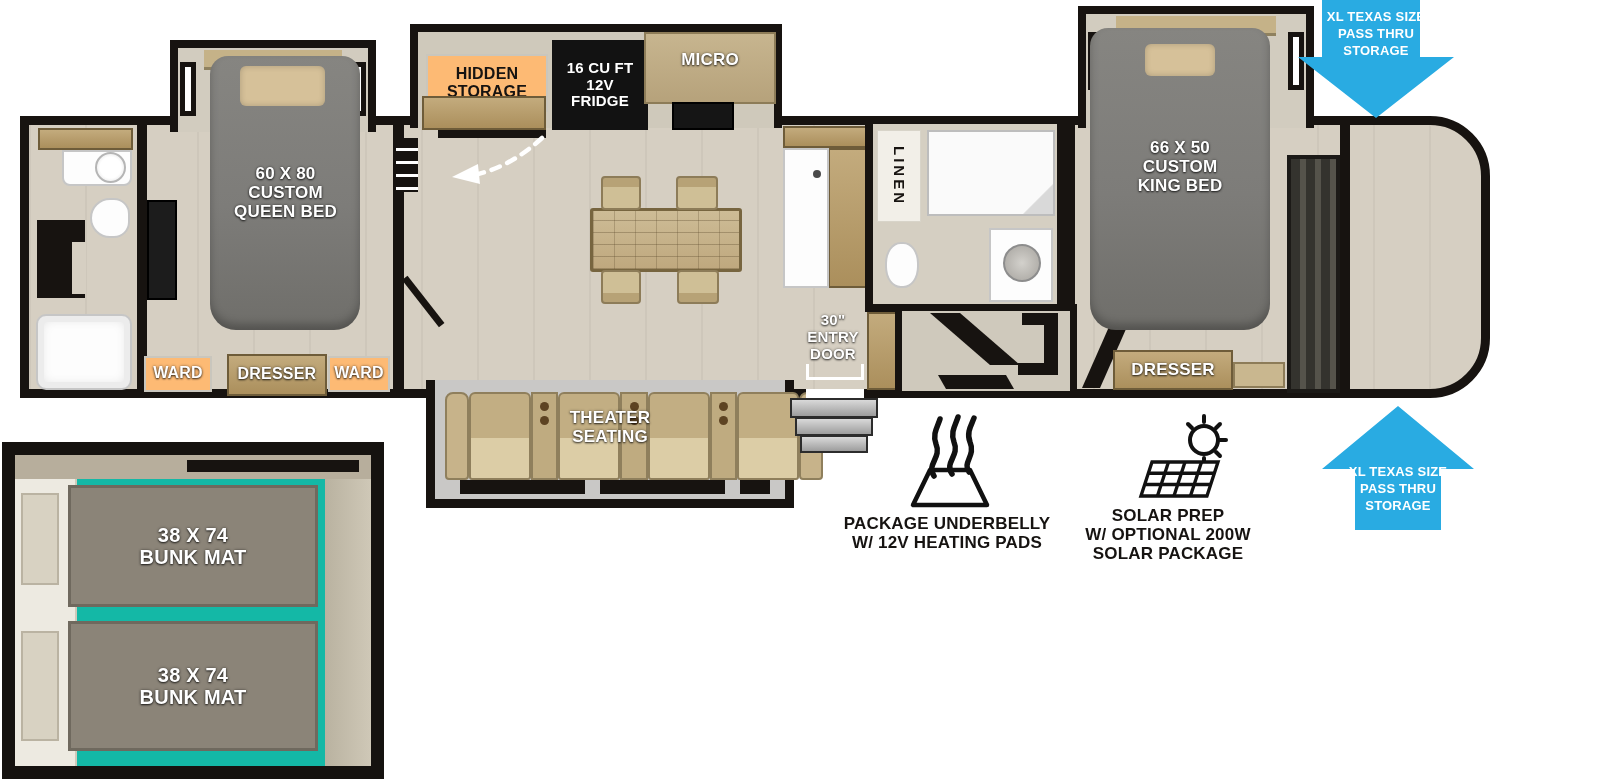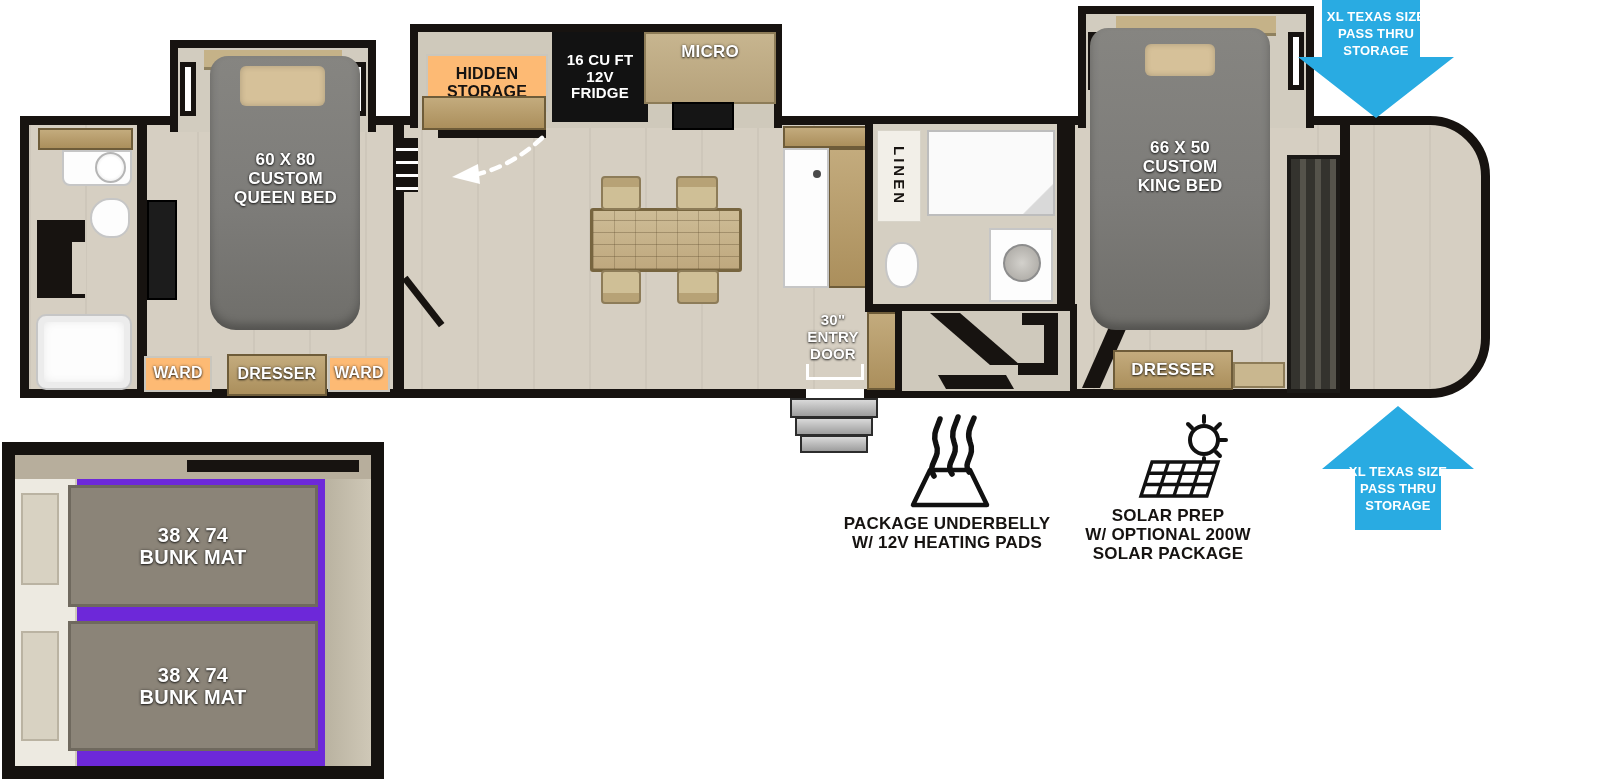--- a/index.html
+++ b/index.html
@@ -64,57 +64,77 @@
     <div class="abs headboard" style="left:26px;top:2px;width:138px;height:20px;"></div>
     <div class="abs win" style="left:2px;top:14px;width:16px;height:54px;"></div>
     <div class="abs win" style="left:172px;top:14px;width:16px;height:54px;"></div>
   </div>
 
   <div class="abs slide slide-top" style="left:410px;top:24px;width:372px;height:104px;background:#cfc9bb;">
     <div class="abs whitebox" style="left:8px;top:22px;width:122px;height:58px;display:flex;align-items:center;justify-content:center;">
       <div class="lbl lb fs16">HIDDEN
 STORAGE</div>
     </div>
-    <div class="abs fridge" style="left:134px;top:0;width:96px;height:90px;">
+    <div class="abs fridge" style="left:134px;top:8px;width:96px;height:90px;">
       <div class="lbl fs15" style="color:#fff;">16 CU FT
 12V
 FRIDGE</div>
     </div>
     <div class="abs counter-tan" style="left:226px;top:0;width:132px;height:72px;">
-      <div class="lbl lw fs17" style="margin-top:8px;">MICRO</div>
+      <div class="lbl lw fs17" style="margin-top:16px;">MICRO</div>
     </div>
     <div class="abs" style="left:254px;top:70px;width:62px;height:28px;background:#151515;border:2px solid #000;"></div>
   </div>
 
   <div class="abs slide slide-top" style="left:1078px;top:6px;width:236px;height:122px;">
     <div class="abs headboard" style="left:30px;top:2px;width:160px;height:20px;"></div>
     <div class="abs win" style="left:2px;top:18px;width:16px;height:58px;"></div>
     <div class="abs win" style="left:202px;top:18px;width:16px;height:58px;"></div>
   </div>
 
+  <div class="abs slide slide-bottom" style="left:426px;top:380px;width:368px;height:128px;">
+    <div class="abs" style="left:10px;top:12px;width:330px;height:88px;">
+      <div class="seatrow">
+        <div class="arm" style="flex:0 0 20px;"></div>
+        <div class="seat" style="width:58px;"></div>
+        <div class="console" style="width:23px;"></div>
+        <div class="seat" style="width:58px;"></div>
+        <div class="console" style="width:24px;"></div>
+        <div class="seat" style="width:58px;"></div>
+        <div class="console" style="width:23px;"></div>
+        <div class="seat" style="width:58px;"></div>
+        <div class="arm" style="flex:0 0 20px;"></div>
+      </div>
+    </div>
+    <div class="abs dark" style="left:25px;top:100px;width:125px;height:14px;"></div>
+    <div class="abs dark" style="left:165px;top:100px;width:125px;height:14px;"></div>
+    <div class="abs dark" style="left:305px;top:100px;width:30px;height:14px;"></div>
+    <div class="abs lbl lw fs17" style="left:0;top:28px;width:100%;">THEATER
+SEATING</div>
+  </div>
 
   <div class="abs wall" style="left:137px;top:125px;width:10px;height:264px;"></div>
   <div class="abs wall" style="left:393px;top:116px;width:11px;height:273px;"></div>
   <div class="abs wall" style="left:1065px;top:116px;width:10px;height:196px;"></div>
   <div class="abs wall" style="left:1340px;top:116px;width:10px;height:282px;"></div>
 
   <div class="abs" style="left:396px;top:138px;width:22px;height:54px;background:repeating-linear-gradient(180deg,#171310 0 10px,#fff 10px 13px);"></div>
   <div class="abs dark" style="left:402px;top:280px;width:7px;height:60px;transform:rotate(-38deg);transform-origin:top left;"></div>
 
   <div class="abs wood" style="left:38px;top:128px;width:95px;height:22px;"></div>
   <div class="abs fixture" style="left:62px;top:150px;width:70px;height:36px;border-radius:0 0 8px 8px;"></div>
   <div class="abs" style="left:95px;top:152px;width:31px;height:31px;border-radius:50%;background:radial-gradient(#fff 55%,#d8d8d8);border:2px solid #b5b5b5;"></div>
   <div class="abs fixture" style="left:90px;top:198px;width:40px;height:40px;border-radius:50% 40% 40% 50%;"></div>
   <div class="abs dark" style="left:37px;top:220px;width:48px;height:78px;"></div>
   <div class="abs" style="left:72px;top:242px;width:14px;height:52px;background:#d6cfc2;"></div>
   <div class="abs fixture" style="left:36px;top:314px;width:96px;height:76px;border-radius:10px;box-shadow:inset 0 0 0 6px #ececec,inset 0 0 14px rgba(0,0,0,.2);"></div>
 
   <div class="abs bed" style="left:210px;top:56px;width:150px;height:274px;"></div>
   <div class="abs pillow" style="left:240px;top:66px;width:85px;height:40px;"></div>
-  <div class="abs lbl lw fs17" style="left:213px;top:150px;width:145px;">60 X 80
+  <div class="abs lbl lw fs17" style="left:213px;top:164px;width:145px;">60 X 80
 CUSTOM
 QUEEN BED</div>
   <div class="abs" style="left:147px;top:200px;width:30px;height:100px;background:#1c1c1c;border:2px solid #000;"></div>
   <div class="abs whitebox" style="left:144px;top:356px;width:68px;height:36px;"></div>
   <div class="abs lbl lw fs16" style="left:144px;top:364px;width:68px;">WARD</div>
   <div class="abs wood" style="left:227px;top:354px;width:100px;height:42px;"></div>
   <div class="abs lbl lw fs16" style="left:227px;top:365px;width:100px;">DRESSER</div>
   <div class="abs whitebox" style="left:328px;top:356px;width:62px;height:36px;"></div>
   <div class="abs lbl lw fs16" style="left:328px;top:364px;width:62px;">WARD</div>
 
@@ -220,21 +240,21 @@
       <line x1="49.5" y1="0" x2="49.5" y2="34"></line>
       <line x1="0" y1="11.3" x2="66" y2="11.3"></line>
       <line x1="0" y1="22.6" x2="66" y2="22.6"></line>
     </g>
   </svg>
   <div class="abs lbl lb fs17" style="left:1058px;top:506px;width:220px;">SOLAR PREP
 W/ OPTIONAL 200W
 SOLAR PACKAGE</div>
 
   <div class="abs" style="left:2px;top:442px;width:382px;height:337px;background:#15120f;">
-    <div class="abs" style="left:13px;top:13px;right:13px;bottom:13px;background:#6d28d9;">
+    <div class="abs" style="left:13px;top:13px;right:13px;bottom:13px;background:#14b8a6;">
       <div class="abs" style="left:0;top:0;width:100%;height:24px;background:#b7ae9c;"></div>
       <div class="abs dark" style="left:172px;top:5px;width:172px;height:12px;"></div>
       <div class="abs" style="left:0;top:24px;width:62px;bottom:0;background:#edeae1;border-right:2px solid #cfc9ba;">
         <div class="abs" style="left:6px;top:14px;width:38px;height:92px;background:#d8d2c2;border:2px solid #bab3a2;"></div>
         <div class="abs" style="left:6px;top:152px;width:38px;height:110px;background:#d8d2c2;border:2px solid #bab3a2;"></div>
       </div>
       <div class="abs" style="right:0;top:24px;width:46px;bottom:0;background:linear-gradient(90deg,#b9b2a0,#cfc8b7);"></div>
       <div class="abs" style="left:53px;top:30px;width:250px;height:122px;background:#8b8478;border:3px solid #6f695e;display:flex;align-items:center;justify-content:center;">
         <div class="lbl lw fs20">38 X 74
 BUNK MAT</div>

